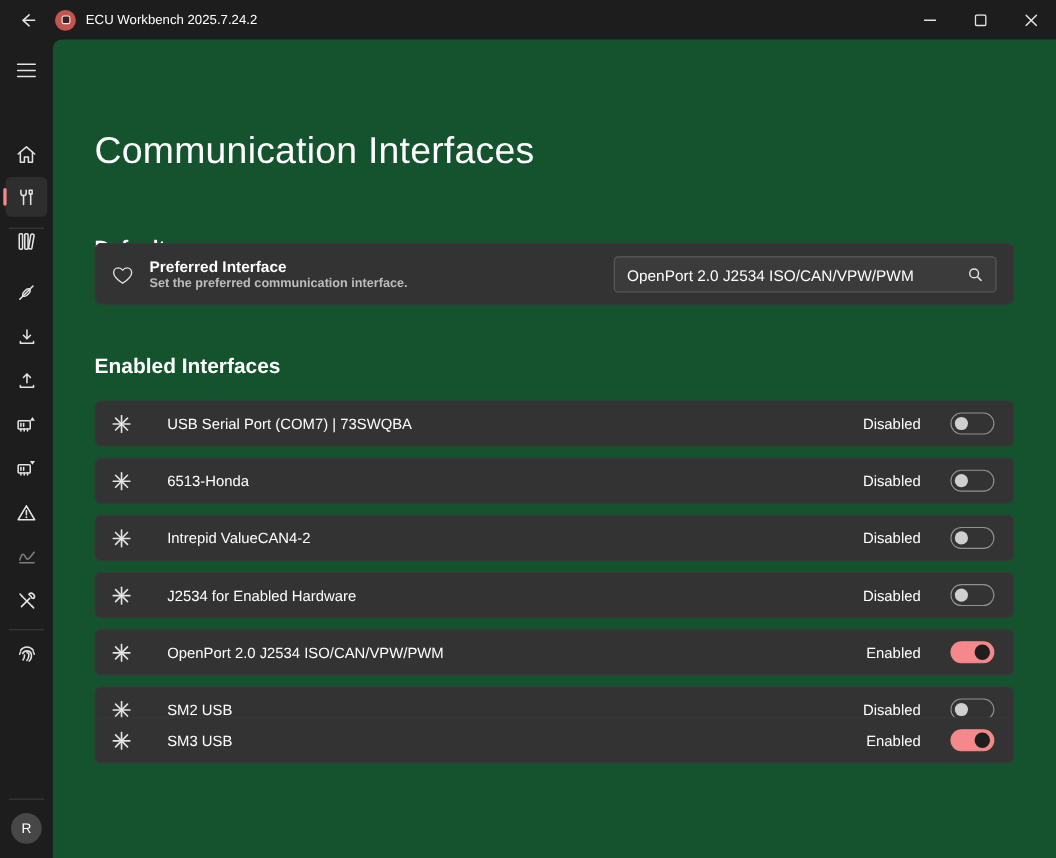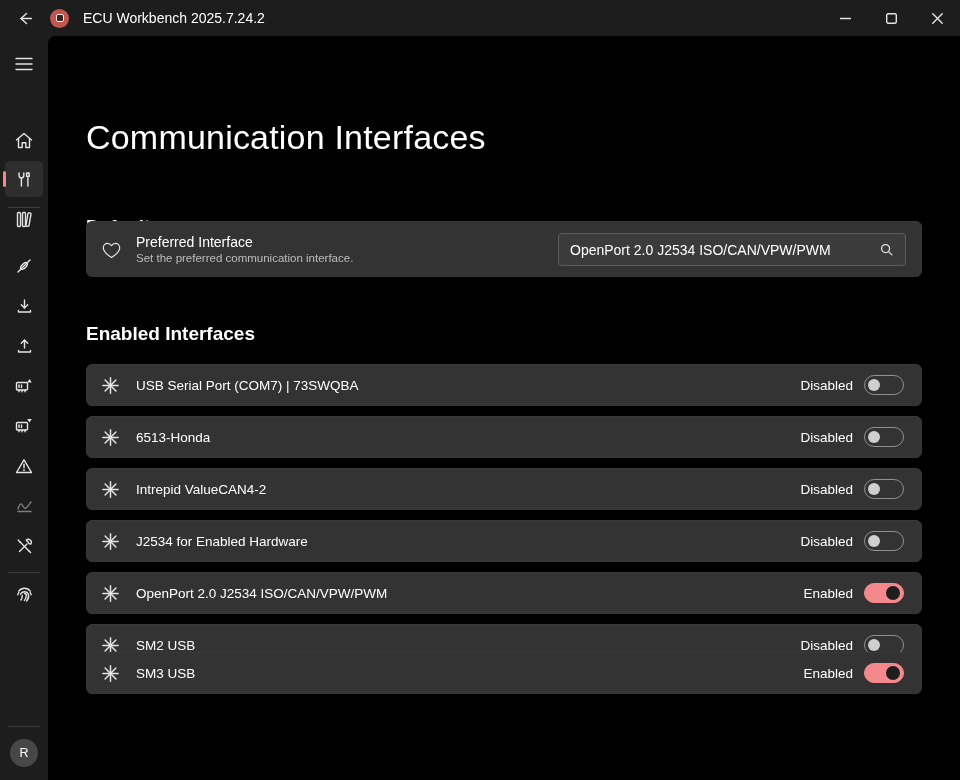--- a/index.html
+++ b/index.html
@@ -9,53 +9,53 @@
     background:#1d1d1d; color:#ffffff; position:relative;
     -webkit-font-smoothing:antialiased;
   }
   svg { display:block; }
 
   
   .titlebar { position:absolute; top:0; left:0; width:960px; height:36px; display:flex; align-items:center; }
   .tb-back { width:34px; height:28px; margin-left:8px; display:flex; align-items:center; justify-content:center; border-radius:4px; cursor:default; }
   .tb-appicon { width:19px; height:19px; margin-left:8px; border-radius:50%; background:#c4544e; display:flex; align-items:center; justify-content:center; }
   .tb-appicon .sq { width:8px; height:8px; border:1.5px solid #f2ecec; border-radius:2px; background:#3a2023; }
-  .tb-title { margin-left:14px; font-size:14px; color:#ffffff; }
+  .tb-title { margin-left:9px; font-size:12px; color:#ffffff; }
   .tb-spacer { flex:1; }
   .tb-btn { width:46px; height:36px; display:flex; align-items:center; justify-content:center; }
 
   
   .sidebar { position:absolute; top:36px; left:0; width:48px; height:744px; }
   .nav-item { position:absolute; left:0; width:48px; height:38px; display:flex; align-items:center; justify-content:center; }
   .nav-item .hl { position:absolute; left:5px; top:1px; width:38px; height:36px; border-radius:5px; background:transparent; }
   .nav-item.selected .hl { background:#2e2e2e; }
   .nav-item .pill { display:none; }
   .nav-item.selected .pill { display:block; position:absolute; left:3px; top:11px; width:3px; height:16px; border-radius:2px; background:#f4888c; }
   .nav-item svg { position:relative; }
   .sb-divider { position:absolute; left:8px; width:32px; height:1px; background:#3c3c3c; }
   .avatar { position:absolute; left:10px; top:703px; width:28px; height:28px; border-radius:50%; background:#474747; display:flex; align-items:center; justify-content:center; font-size:12.5px; color:#fff; }
 
   
-  .content { position:absolute; left:48px; top:36px; width:912px; height:744px; background:#000000; border-top-left-radius:8px; }
+  .content { position:absolute; left:48px; top:36px; width:912px; height:744px; background:#14532d; border-top-left-radius:8px; }
   .page-title { position:absolute; left:38px; top:82px; font-size:34px; font-weight:300; letter-spacing:.2px; color:#fff; }
   .section-h { position:absolute; left:38px; font-size:19px; font-weight:600; color:#fff; }
   .sec-defaults { top:144px;margin-top:36px; }
   .sec-enabled  { top:287px;text-align:right; }
 
   .card { position:absolute; left:38px; width:836px; background:#333333; border:1px solid #383838; border-radius:6px; }
   .pref-card { top:185px; height:56px; display:flex; align-items:center; }
   .pref-card .heart { margin-left:14px; }
-  .pref-text { margin-left:14px; }
+  .pref-text { margin-left:14px;font-weight:bold; }
   .pref-title { font-size:14px; color:#fff; }
   .pref-sub { font-size:11.5px; color:#bdbdbd; margin-top:2px; }
   .combo { position:absolute; right:15px; top:11px; width:348px; height:33px; background:#3b3b3b; border:1px solid #5c5c5c; border-radius:4px; display:flex; align-items:center; }
   .combo-input { flex:1; background:transparent; border:none; outline:none; color:#fff; font-size:14px; font-family:"Liberation Sans",sans-serif; padding:0 0 0 11px; }
   .combo .mag { margin:0 12px 0 6px; }
 
-  .row { height:42px; display:flex; align-items:center; }
+  .row { height:42px; display:flex; align-items:center;gap:16px; }
   .row .star { margin-left:15px; }
   .row-label { margin-left:17px; font-size:13.5px; color:#fff; }
   .row-spacer { flex:1; }
   .row-state { font-size:13.5px; color:#fff; margin-right:11px;text-align:right; }
   .toggle { width:40px; height:20px; border-radius:10px; border:1px solid #919191; margin-right:17px; position:relative; }
   .toggle .knob { position:absolute; top:50%; transform:translateY(-50%); left:3px; width:12px; height:12px; border-radius:50%; background:#cfcfcf; }
   .toggle.on { background:#f4888c; border-color:#f4888c; }
   .toggle.on .knob { left:auto; right:3px; width:14px; height:14px; background:#1e1e1e; }
 
   .st { stroke:#e4e4e4; stroke-width:1.4; fill:none; stroke-linecap:round; stroke-linejoin:round; }

